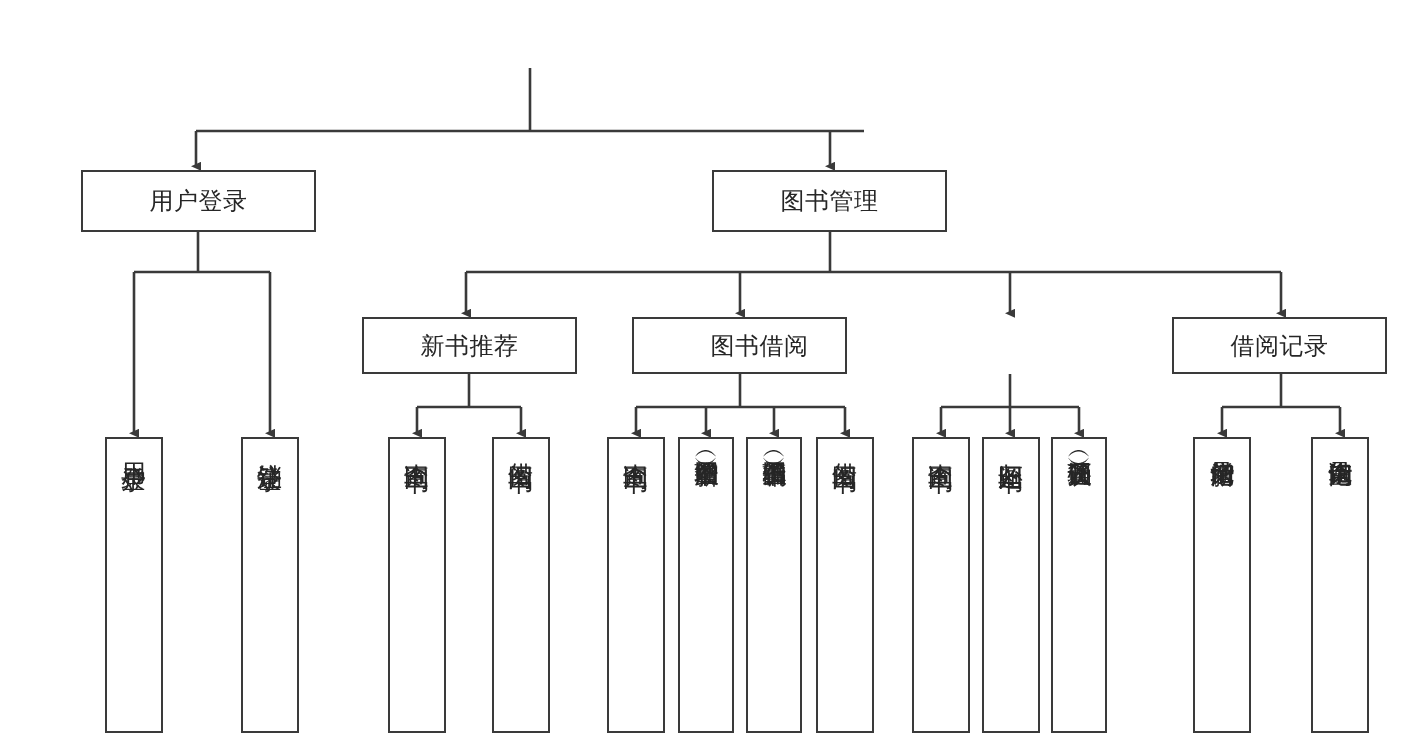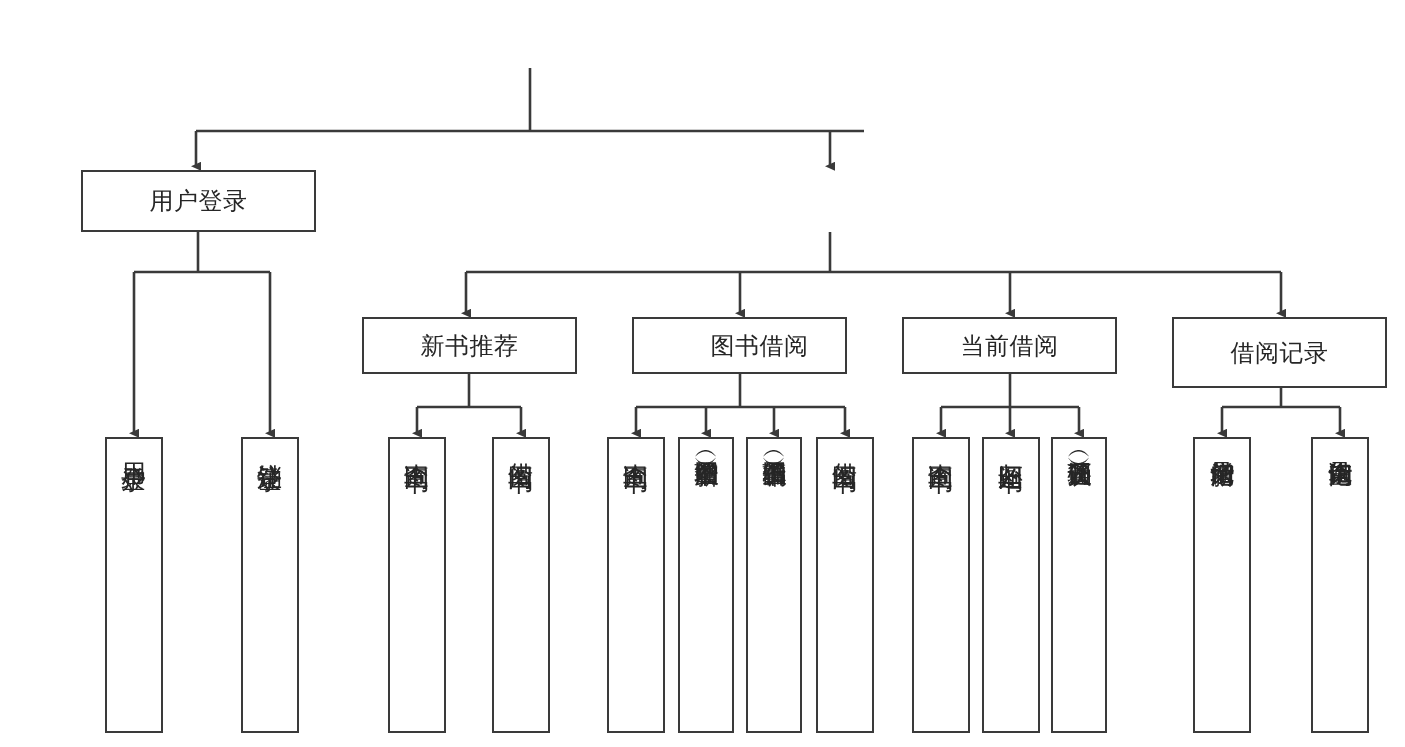--- a/index.html
+++ b/index.html
@@ -133,34 +133,34 @@
       <path d="M1222,407 L1222,433" marker-end="url(#arrowhead)"></path>
       <path d="M1340,407 L1340,433" marker-end="url(#arrowhead)"></path>
     </g>
   </svg>
 
 
   <div class="node branch" style="left:81px; top:170px; width:235px; height:62px;">
     <span class="label">用户登录</span>
   </div>
 
+  <div class="node branch" style="left:712px; top:170px; width:235px; height:62px;">
+    <span class="label">图书管理</span>
+  </div>
 
   <div class="node branch" style="left:362px; top:317px; width:215px; height:57px;">
     <span class="label">新书推荐</span>
   </div>
 
   <div class="node branch" style="left:632px; top:317px; width:215px; height:57px;padding-left:40px;">
     <span class="label">图书借阅</span>
   </div>
 
-  <div class="node branch" style="left:902px; top:317px; width:215px; height:57px;">
-    <span class="label">当前借阅</span>
-  </div>
-
-  <div class="node branch" style="left:1172px; top:317px; width:215px; height:71px;">
+
+  <div class="node branch" style="left:1172px; top:317px; width:215px; height:57px;">
     <span class="label">借阅记录</span>
   </div>
 
   <div class="node leaf" style="left:105px; top:437px; width:58px; height:296px;">
     <span class="label">用户登录</span>
   </div>
 
   <div class="node leaf" style="left:241px; top:437px; width:58px; height:296px;">
     <span class="label">注销登录</span>
   </div>

